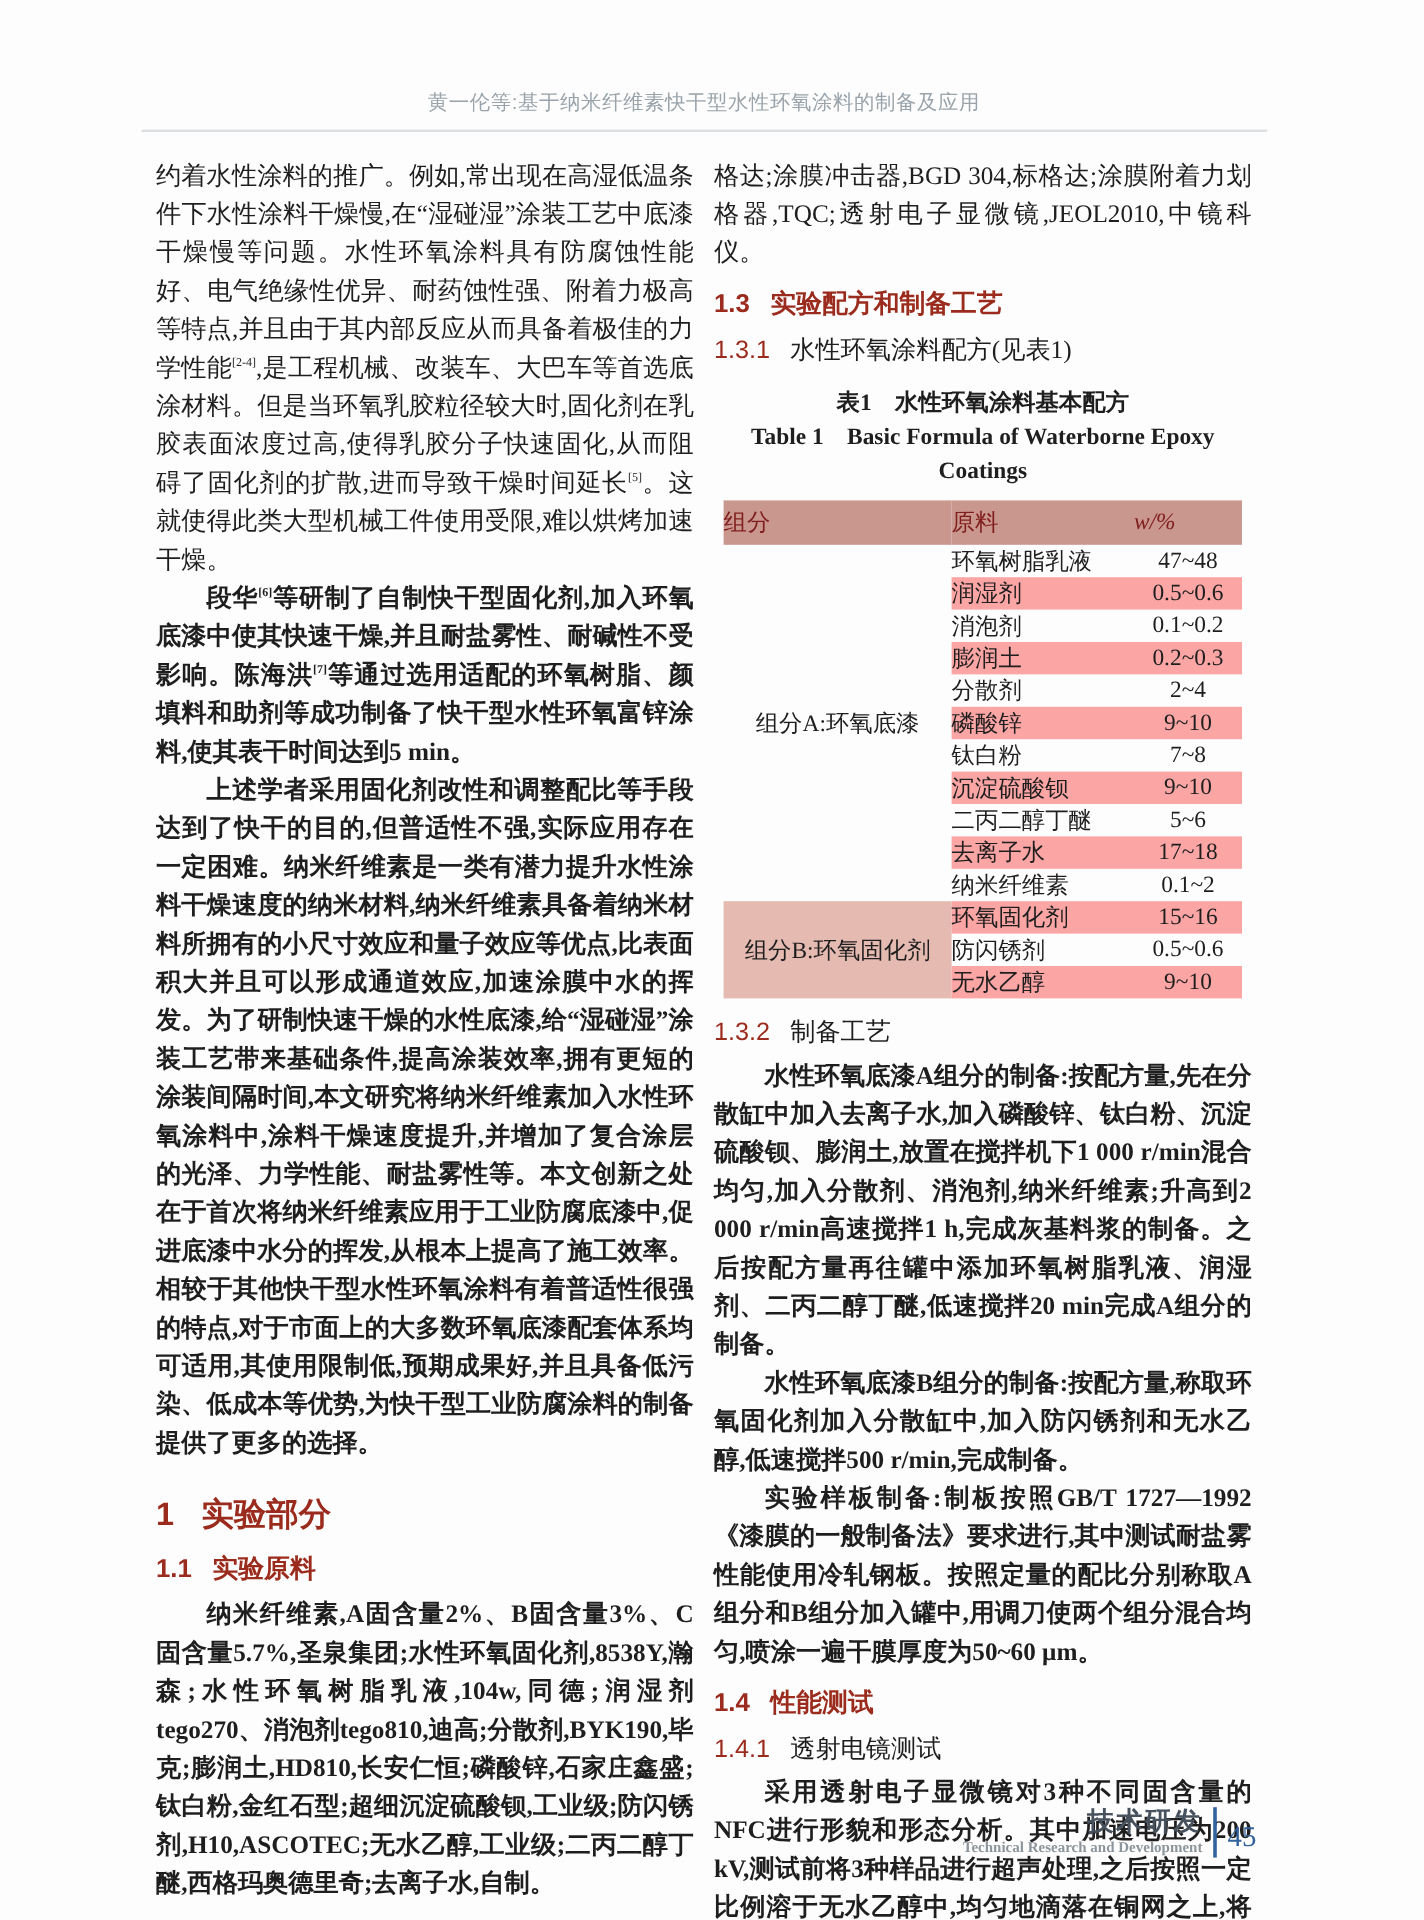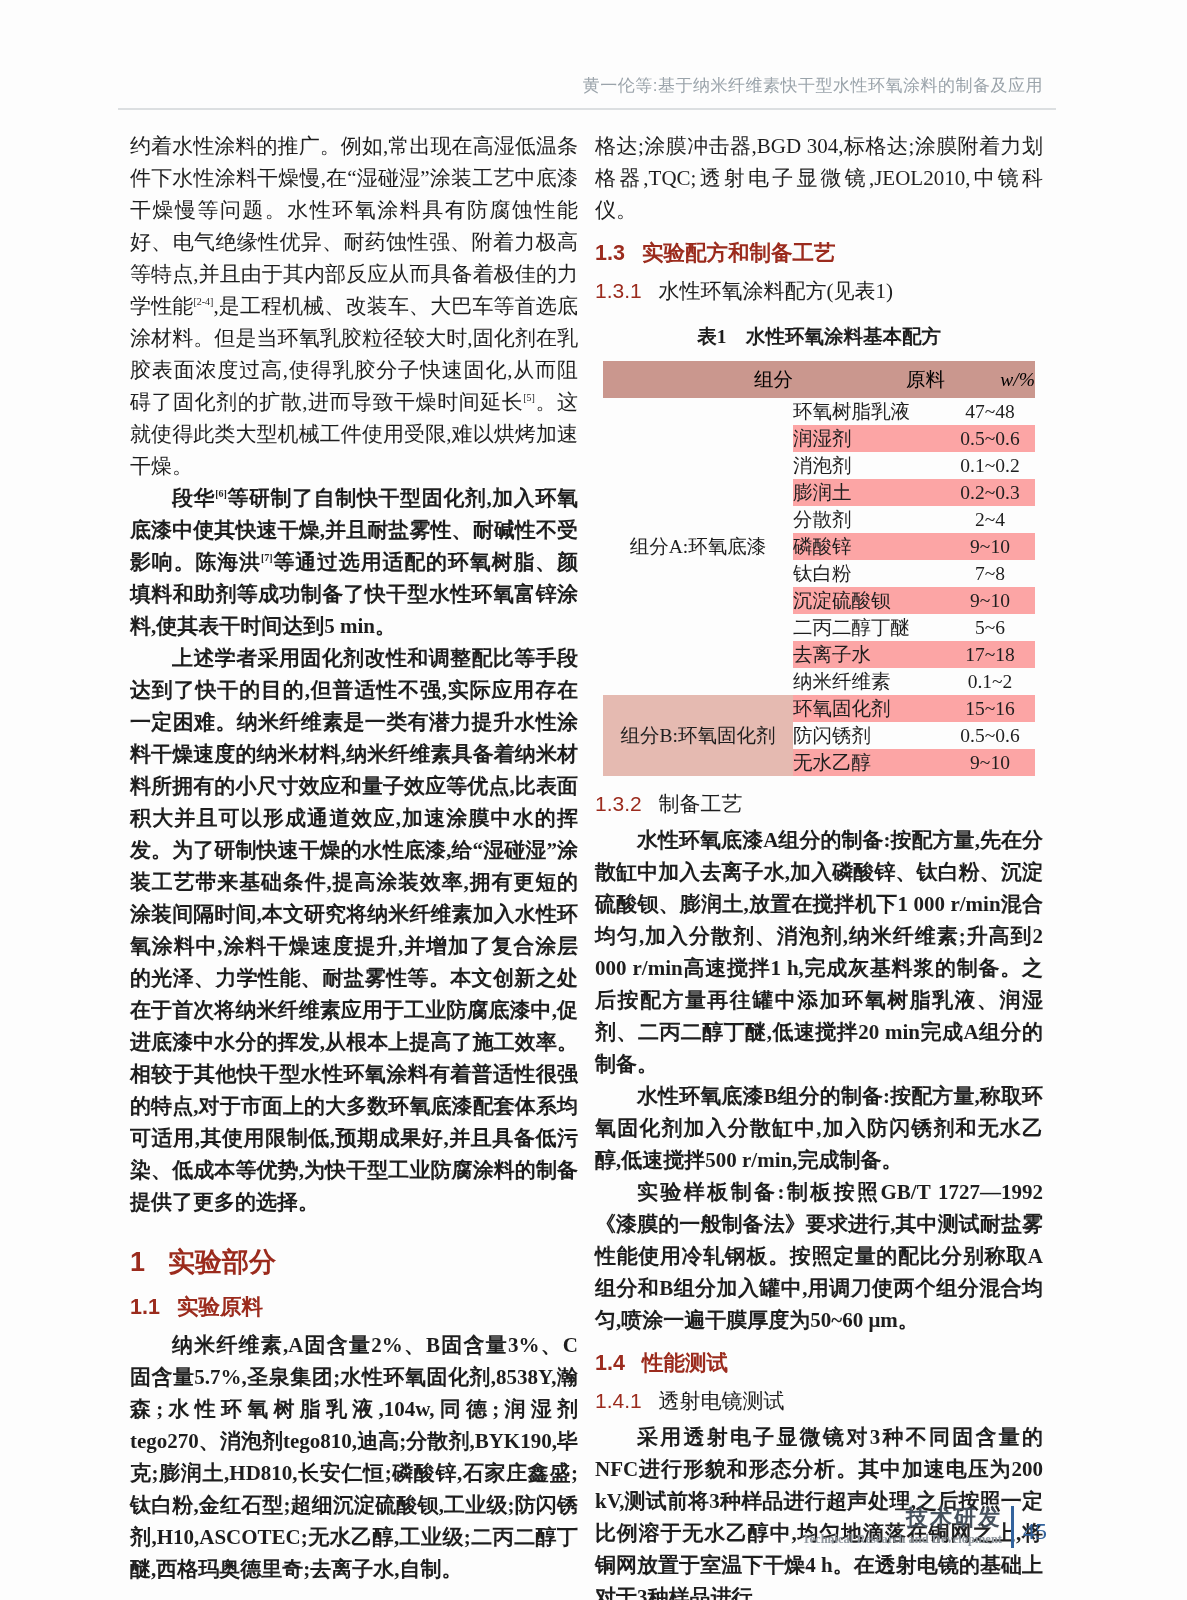--- a/index.html
+++ b/index.html
@@ -7,21 +7,21 @@
     position:relative;
     width:1187px;height:1600px;
     background:#fdfdfd;
     font-family:"Liberation Serif","DejaVu Serif",serif;
     color:#1e1e1e;
     overflow:hidden;
   }
   
   .running-head{
     position:absolute;top:74px;left:130px;width:913px;
-    text-align:right;
+    text-align:center;
     font-family:"Liberation Sans","DejaVu Sans",sans-serif;
     font-size:17px;letter-spacing:.5px;
     color:#9aa3aa;
   }
   .head-rule{
     position:absolute;top:108px;left:118px;width:938px;
     border-top:2px solid #dcdfe1;
   }
   
   .columns{
@@ -63,21 +63,21 @@
   .tbl-title{
     text-align:center;font-weight:bold;font-size:19.5px;line-height:28px;
   }
   table.formula{
     width:432px;margin:10px auto 0 auto;
     border-collapse:collapse;
     font-size:19.5px;
   }
   table.formula th{
     background:#ca978e;height:37px;
-    font-weight:normal;text-align:right;color:#000000;
+    font-weight:normal;text-align:left;color:#7f1d1d;
     padding:0;
   }
   table.formula th.wcol{font-style:italic;font-family:"Liberation Serif","DejaVu Serif",serif;}
   table.formula td{height:27px;padding:0;color:#1e1e1e;}
   td.group-label{text-align:center;vertical-align:middle;}
   td.material{text-align:left;padding-left:24px;}
   td.value{text-align:center;}
   .stripe{background:#fca5a5;}
   .groupB{background:#e5bab1;}
   
@@ -121,20 +121,21 @@
         <h2 class="sec"><span class="h-num">1.1</span><span class="h-title">实验原料</span></h2>
         <p class="para indent">纳米纤维素,A固含量2%、B固含量3%、C固含量5.7%,圣泉集团;水性环氧固化剂,8538Y,瀚森;水性环氧树脂乳液,104w,同德;润湿剂tego270、消泡剂tego810,迪高;分散剂,BYK190,毕克;膨润土,HD810,长安仁恒;磷酸锌,石家庄鑫盛;钛白粉,金红石型;超细沉淀硫酸钡,工业级;防闪锈剂,H10,ASCOTEC;无水乙醇,工业级;二丙二醇丁醚,西格玛奥德里奇;去离子水,自制。</p>
         <h2 class="sec"></h2>
       </div>
     <div class="col">
         <p class="para">格达;涂膜冲击器,BGD 304,标格达;涂膜附着力划格器,TQC;透射电子显微镜,JEOL2010,中镜科仪。</p>
         <h2 class="sec"><span class="h-num">1.3</span><span class="h-title">实验配方和制备工艺</span></h2>
         <h3 class="sec"><span class="h-num">1.3.1</span><span class="h-title">水性环氧涂料配方(见表1)</span></h3>
         <div class="tbl-wrap">
           <div class="tbl-title">表1　水性环氧涂料基本配方</div>
+          <div class="tbl-title">Table 1　Basic Formula of Waterborne Epoxy Coatings</div>
           <table class="formula">
             <colgroup>
               <col style="width: 190px;">
               <col style="width: 152px;">
               <col style="width: 90px;">
             </colgroup>
             <thead>
               <tr>
                 <th>组分</th>
                 <th>原料</th>

